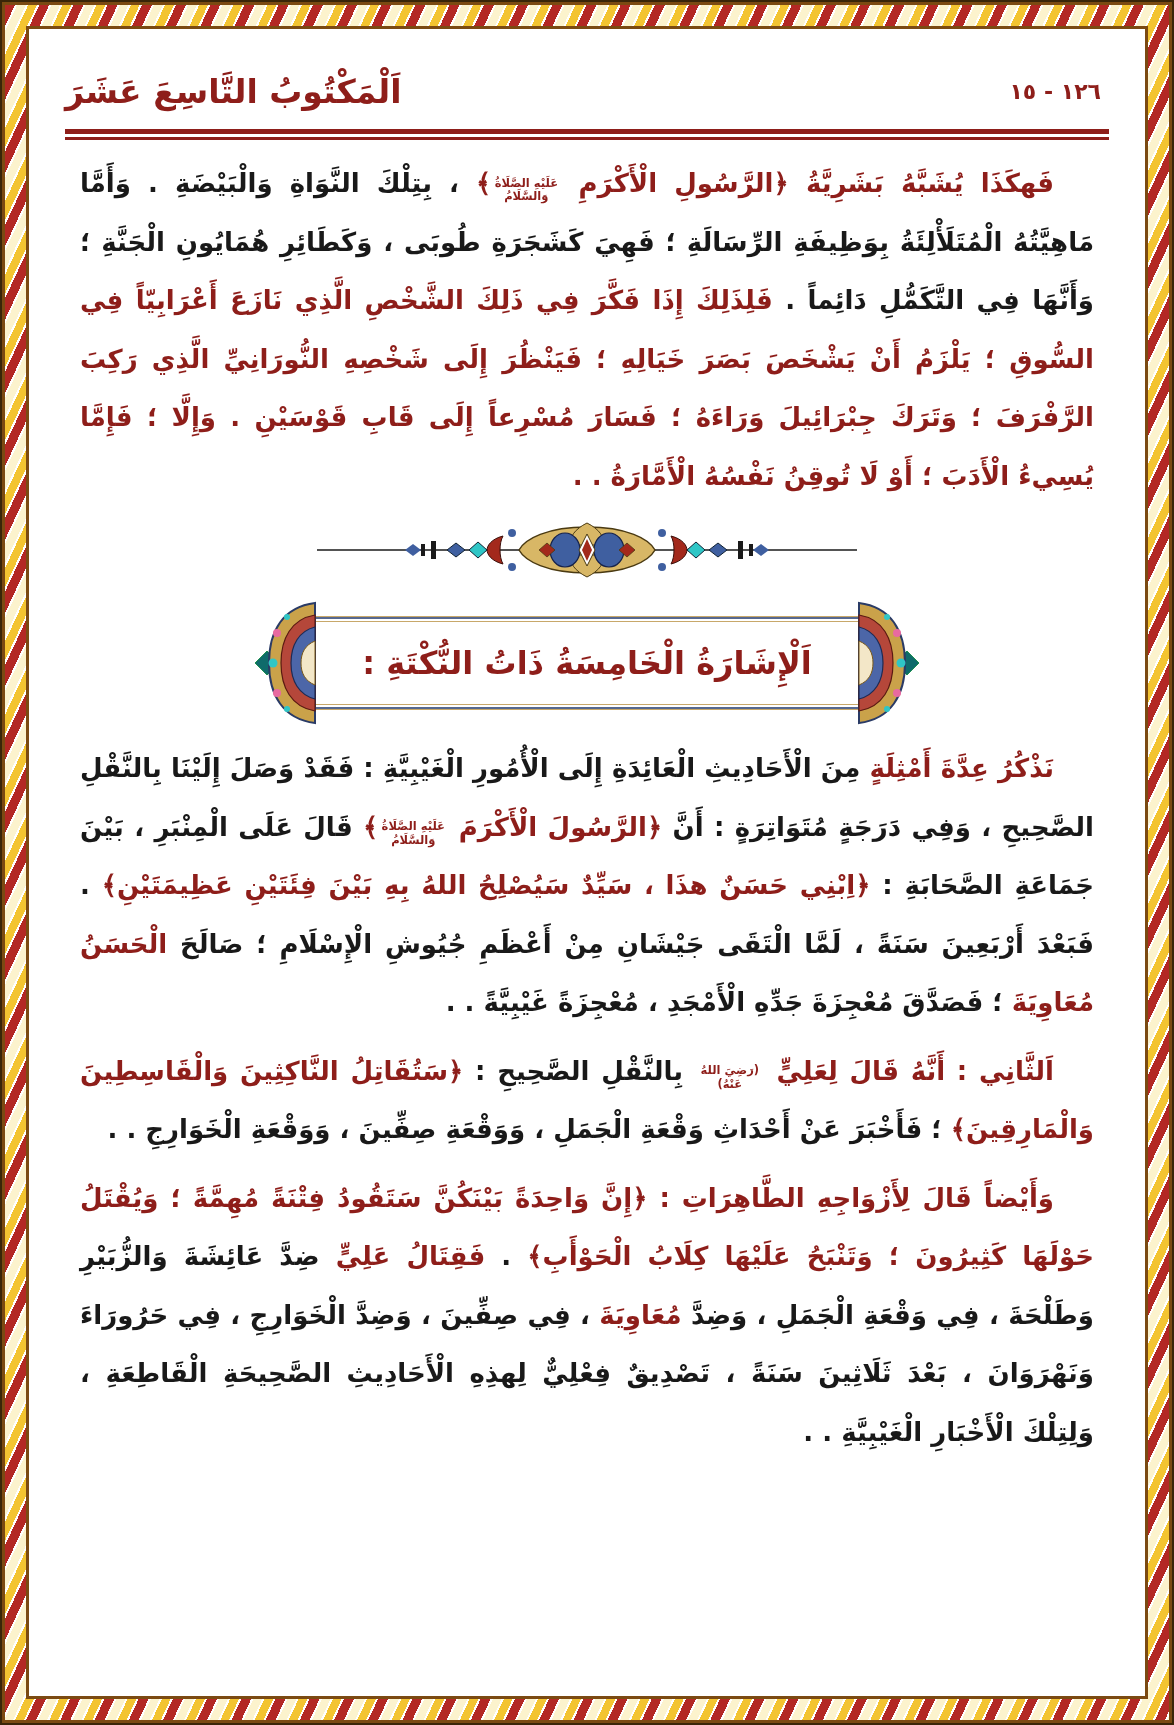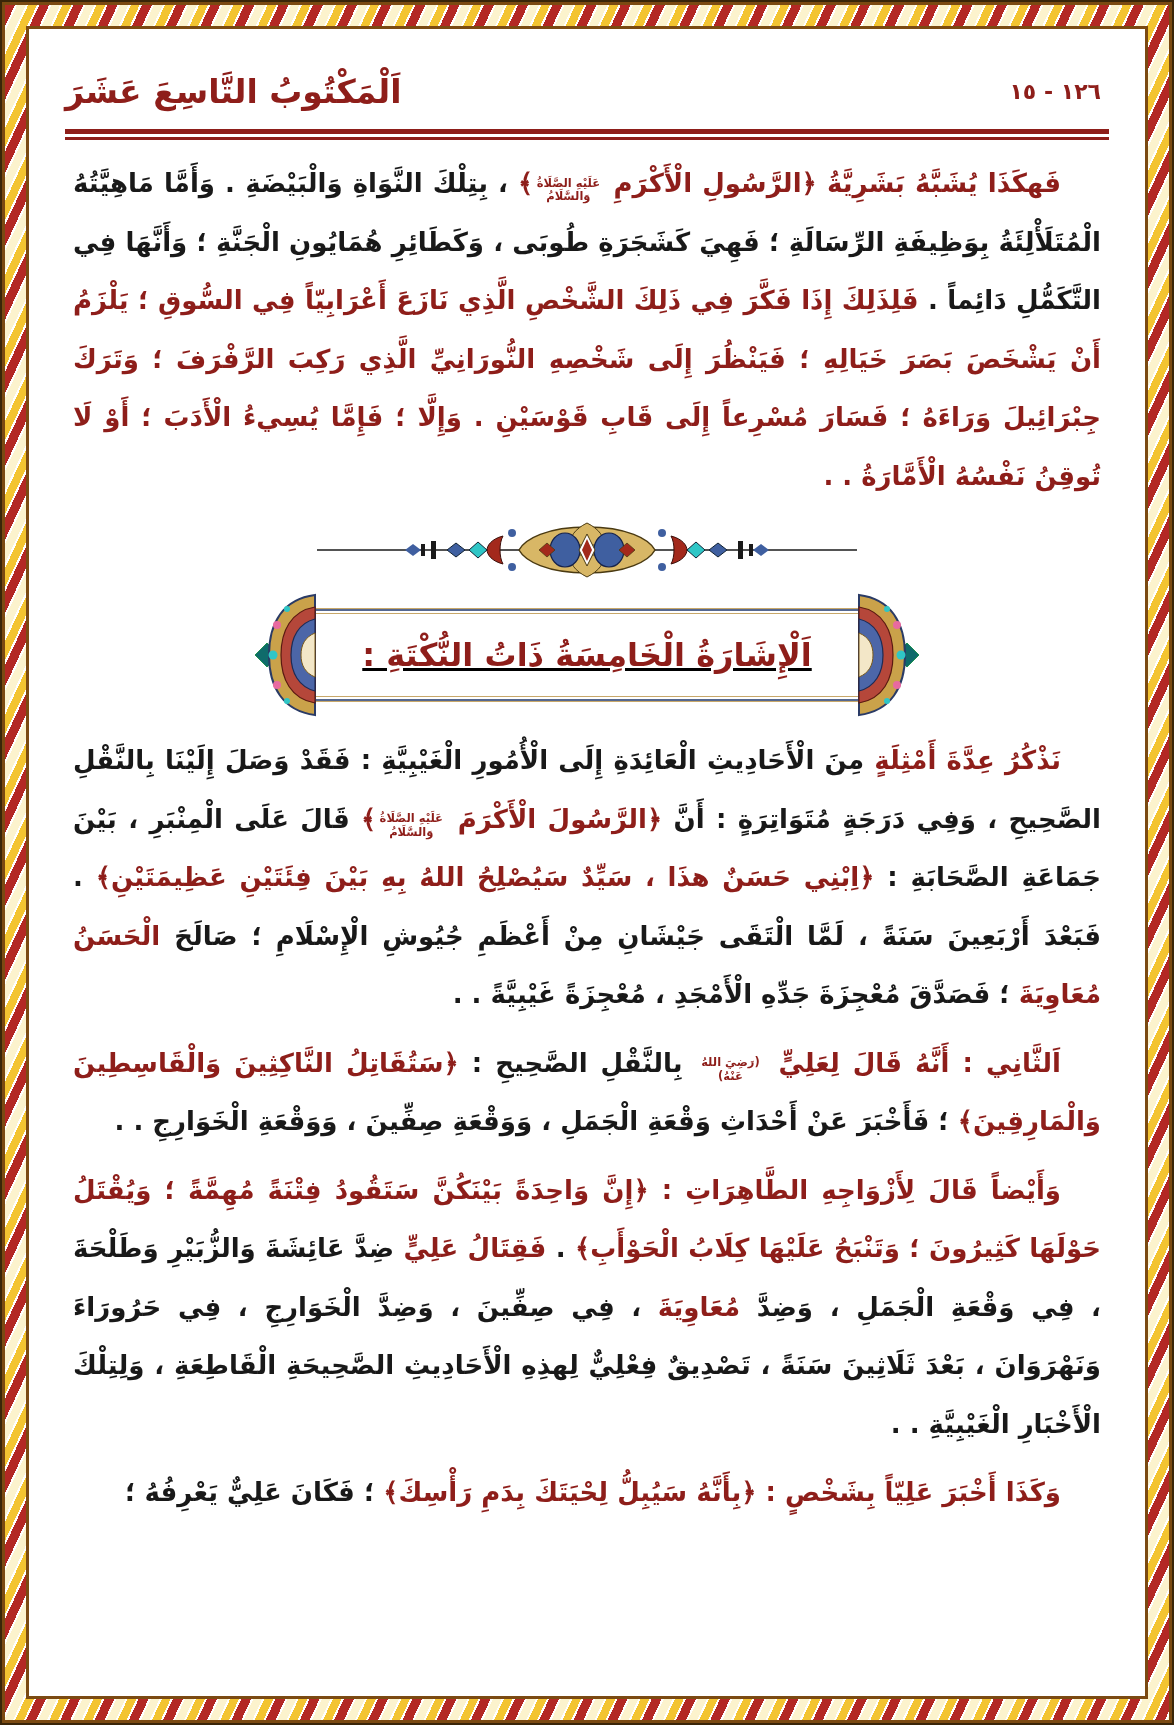--- a/index.html
+++ b/index.html
@@ -47,35 +47,35 @@
     position:absolute;top:0;right:8px;color:var(--accent-red);
     font-size:22px;font-weight:bold;line-height:62px;direction:rtl;
   }
   .header-rules{
     height:3px;border-top:5px solid var(--accent-red);
     border-bottom:3px solid var(--accent-red);
     margin:6px 0 14px 0;
   }
   
   .para{
-    direction:rtl;text-align:justify;margin:10px 8px;
+    direction:rtl;text-align:justify;margin:10px 15px;
     font-size:26px;font-weight:bold;line-height:2.25;
     color:var(--text-black);text-indent:40px;
   }
   .red{color:var(--accent-red);}
   .black{color:var(--text-black);}
   .seal{
     display:inline-block;width:70px;font-size:11.5px;line-height:1.15;
     color:var(--accent-red);text-align:center;vertical-align:-8px;
     white-space:normal;text-indent:0;font-weight:bold;
   }
   
   .divider{ text-align:center;margin:16px 0 10px 0;line-height:0; }
   
-  .heading-wrap{ position:relative;width:600px;margin:30px auto 30px auto;text-decoration:underline; }
+  .heading-wrap{ position:relative;width:600px;margin:38px auto 30px auto; }
   .heading-box{
     border:2px solid var(--box-border-blue);
     box-shadow:inset 0 0 0 2px #fff, inset 0 0 0 3px #c8a86a, 0 0 0 1px #c8a86a;
     background:#fff;padding:20px 46px;
   }
   .heading-title{
     color:var(--accent-red);font-size:32px;font-weight:bold;
     text-align:center;line-height:1.5;direction:rtl;
   }
   .flourish{position:absolute;top:50%;transform:translateY(-50%);line-height:0;}
@@ -165,17 +165,16 @@
       </div>
     </div>
 
     <p class="para"><span class="red">نَذْكُرُ عِدَّةَ أَمْثِلَةٍ </span><span class="black">مِنَ الْأَحَادِيثِ الْعَائِدَةِ إِلَى الْأُمُورِ الْغَيْبِيَّةِ : فَقَدْ وَصَلَ إِلَيْنَا بِالنَّقْلِ الصَّحِيحِ ، وَفِي دَرَجَةٍ مُتَوَاتِرَةٍ : أَنَّ </span><span class="red">﴿الرَّسُولَ الْأَكْرَمَ </span><span class="seal">عَلَيْهِ الصَّلَاةُ وَالسَّلَامُ</span><span class="red">﴾</span><span class="black"> قَالَ عَلَى الْمِنْبَرِ ، بَيْنَ جَمَاعَةِ الصَّحَابَةِ : </span><span class="red">﴿اِبْنِي حَسَنٌ هذَا ، سَيِّدٌ سَيُصْلِحُ اللهُ بِهِ بَيْنَ فِئَتَيْنِ عَظِيمَتَيْنِ﴾</span><span class="black"> . فَبَعْدَ أَرْبَعِينَ سَنَةً ، لَمَّا الْتَقَى جَيْشَانِ مِنْ أَعْظَمِ جُيُوشِ الْإِسْلَامِ ؛ صَالَحَ </span><span class="red">الْحَسَنُ مُعَاوِيَةَ</span><span class="black"> ؛ فَصَدَّقَ مُعْجِزَةَ جَدِّهِ الْأَمْجَدِ ، مُعْجِزَةً غَيْبِيَّةً . .</span></p>
 
     <p class="para"><span class="red">اَلثَّانِي : أَنَّهُ قَالَ لِعَلِيٍّ </span><span class="seal">(رَضِيَ اللهُ عَنْهُ)</span><span class="black"> بِالنَّقْلِ الصَّحِيحِ : </span><span class="red">﴿سَتُقَاتِلُ النَّاكِثِينَ وَالْقَاسِطِينَ وَالْمَارِقِينَ﴾</span><span class="black"> ؛ فَأَخْبَرَ عَنْ أَحْدَاثِ وَقْعَةِ الْجَمَلِ ، وَوَقْعَةِ صِفِّينَ ، وَوَقْعَةِ الْخَوَارِجِ . .</span></p>
 
 
     <p class="para"><span class="red">وَأَيْضاً قَالَ لِأَزْوَاجِهِ الطَّاهِرَاتِ : ﴿إِنَّ وَاحِدَةً بَيْنَكُنَّ سَتَقُودُ فِتْنَةً مُهِمَّةً ؛ وَيُقْتَلُ حَوْلَهَا كَثِيرُونَ ؛ وَتَنْبَحُ عَلَيْهَا كِلَابُ الْحَوْأَبِ﴾</span><span class="black"> . </span><span class="red">فَقِتَالُ عَلِيٍّ </span><span class="black">ضِدَّ عَائِشَةَ وَالزُّبَيْرِ وَطَلْحَةَ ، فِي وَقْعَةِ الْجَمَلِ ، وَضِدَّ </span><span class="red">مُعَاوِيَةَ</span><span class="black"> ، فِي صِفِّينَ ، وَضِدَّ الْخَوَارِجِ ، فِي حَرُورَاءَ وَنَهْرَوَانَ ، بَعْدَ ثَلَاثِينَ سَنَةً ، تَصْدِيقٌ فِعْلِيٌّ لِهذِهِ الْأَحَادِيثِ الصَّحِيحَةِ الْقَاطِعَةِ ، وَلِتِلْكَ الْأَخْبَارِ الْغَيْبِيَّةِ . .</span></p>
 
-    <p class="para"><span class="red">وَكَذَا أَخْبَرَ عَلِيّاً بِشَخْصٍ : ﴿بِأَنَّهُ سَيُبِلُّ لِحْيَتَكَ بِدَمِ رَأْسِكَ﴾</span><span class="black"> ؛ فَكَانَ عَلِيٌّ يَعْرِفُهُ ؛</span></p>
 
   </div>
  </div>
 </div>
 
 </body></html>

